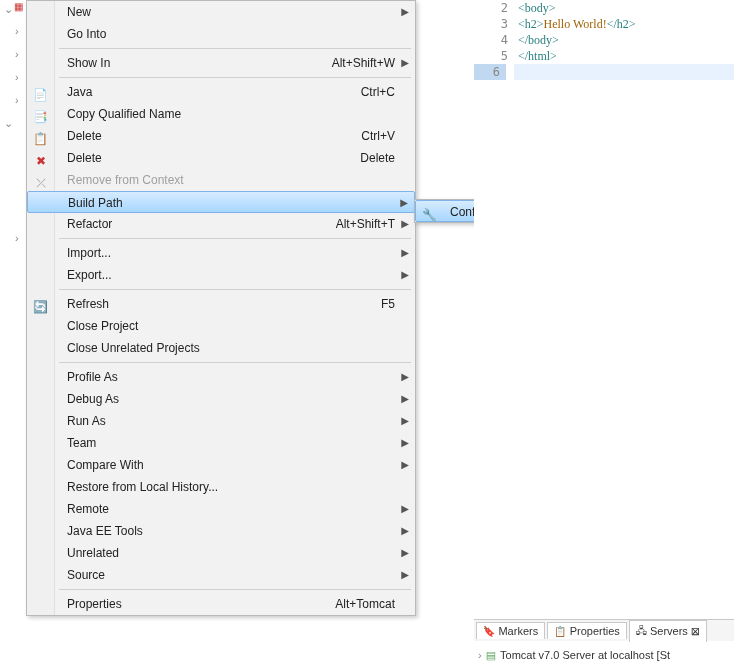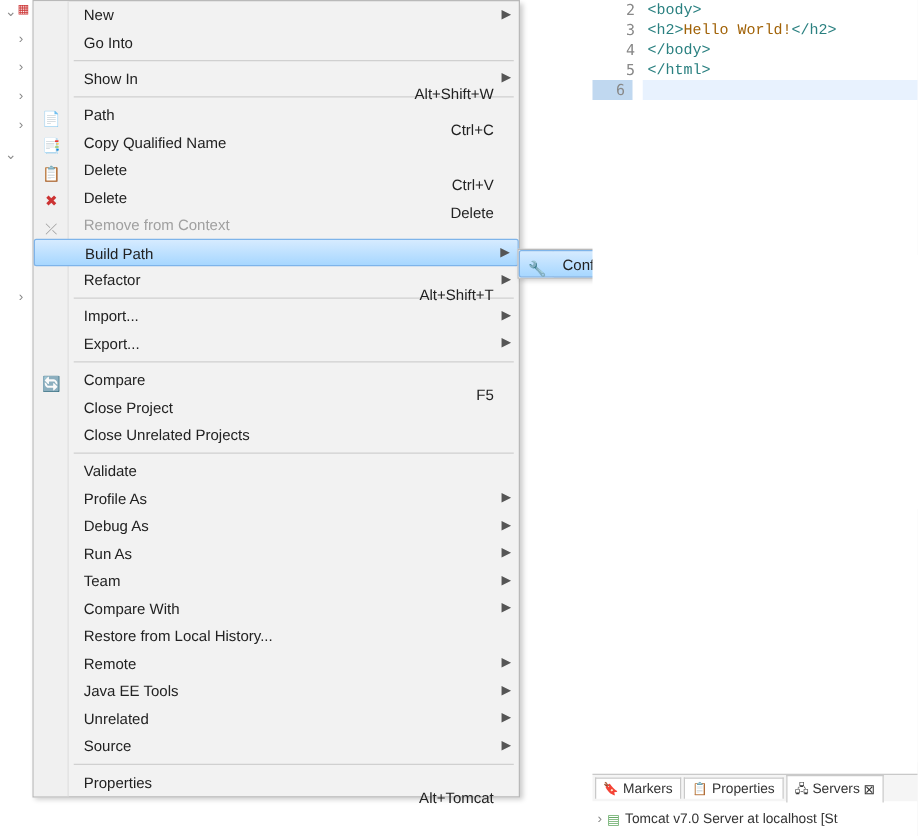--- a/index.html
+++ b/index.html
@@ -57,21 +57,21 @@
 .menu-item.disabled { color: #a0a0a0; }
 .menu-item.selected {
   background: linear-gradient(#d6ebff, #a7d7ff);
   border: 1px solid #7eb4ea;
   border-radius: 2px;
 }
 .menu-item .label { }
 .menu-item .shortcut {
   position: absolute;
   right: 20px;
-  top: 12px;
+  top: 0;
 }
 .menu-item .arrow {
   position: absolute;
   right: 6px;
   top: 0;
   font-size: 10px;
   color: #555;
 }
 .menu-item .mi-icon {
   position: absolute;
@@ -118,21 +118,21 @@
   padding-right: 6px;
   height: 16px;
   line-height: 16px;
   font-family: Consolas, monospace;
   font-size: 12px;
 }
 .line-no.last { background: #c0d8f0; width: 32px; }
 .code {
   position: absolute;
   left: 44px; top: 0;
-  font-family: Liberation Mono, monospace;
+  font-family: Liberation Serif, serif;
   font-size: 12px;
   white-space: pre;
 }
 .code-line { height: 16px; line-height: 16px; }
 .tag { color: #2a8080; }
 .txt { color: #a16207; }
 .bottom-tabs {
   position: absolute;
   right: 0;
   bottom: 28px;
@@ -193,36 +193,35 @@
 </div>
 
 <div class="context-menu">
   <div class="icon-column"></div>
   <div id="menu-body">
       <div class="menu-item"><span class="label">New</span><span class="arrow">▶</span></div>
       <div class="menu-item"><span class="label">Go Into</span></div>
       <div class="separator"></div>
       <div class="menu-item"><span class="label">Show In</span><span class="shortcut">Alt+Shift+W</span><span class="arrow">▶</span></div>
       <div class="separator"></div>
-      <div class="menu-item"><span class="mi-icon">📄</span><span class="label">Path</span><span class="shortcut">Ctrl+C</span></div>
+      <div class="menu-item"><span class="mi-icon">📄</span><span class="label">Java</span><span class="shortcut">Ctrl+C</span></div>
       <div class="menu-item"><span class="mi-icon">📑</span><span class="label">Copy Qualified Name</span></div>
       <div class="menu-item"><span class="mi-icon">📋</span><span class="label">Delete</span><span class="shortcut">Ctrl+V</span></div>
       <div class="menu-item"><span class="mi-icon" style="color: rgb(204, 51, 51);">✖</span><span class="label">Delete</span><span class="shortcut">Delete</span></div>
       <div class="menu-item disabled"><span class="mi-icon">⤫</span><span class="label">Remove from Context</span></div>
       <div class="menu-item selected"><span class="label">Build Path</span><span class="arrow">▶</span></div>
       <div class="menu-item"><span class="label">Refactor</span><span class="shortcut">Alt+Shift+T</span><span class="arrow">▶</span></div>
       <div class="separator"></div>
       <div class="menu-item"><span class="label">Import...</span><span class="arrow">▶</span></div>
       <div class="menu-item"><span class="label">Export...</span><span class="arrow">▶</span></div>
       <div class="separator"></div>
-      <div class="menu-item"><span class="mi-icon" style="color: rgb(238, 153, 0);">🔄</span><span class="label">Compare</span><span class="shortcut">F5</span></div>
+      <div class="menu-item"><span class="mi-icon" style="color: rgb(238, 153, 0);">🔄</span><span class="label">Refresh</span><span class="shortcut">F5</span></div>
       <div class="menu-item"><span class="label">Close Project</span></div>
       <div class="menu-item"><span class="label">Close Unrelated Projects</span></div>
       <div class="separator"></div>
-      <div class="menu-item"><span class="label">Validate</span></div>
       <div class="menu-item"><span class="label">Profile As</span><span class="arrow">▶</span></div>
       <div class="menu-item"><span class="label">Debug As</span><span class="arrow">▶</span></div>
       <div class="menu-item"><span class="label">Run As</span><span class="arrow">▶</span></div>
       <div class="menu-item"><span class="label">Team</span><span class="arrow">▶</span></div>
       <div class="menu-item"><span class="label">Compare With</span><span class="arrow">▶</span></div>
       <div class="menu-item"><span class="label">Restore from Local History...</span></div>
       <div class="menu-item"><span class="label">Remote</span><span class="arrow">▶</span></div>
       <div class="menu-item"><span class="label">Java EE Tools</span><span class="arrow">▶</span></div>
       <div class="menu-item"><span class="label">Unrelated</span><span class="arrow">▶</span></div>
       <div class="menu-item"><span class="label">Source</span><span class="arrow">▶</span></div>

